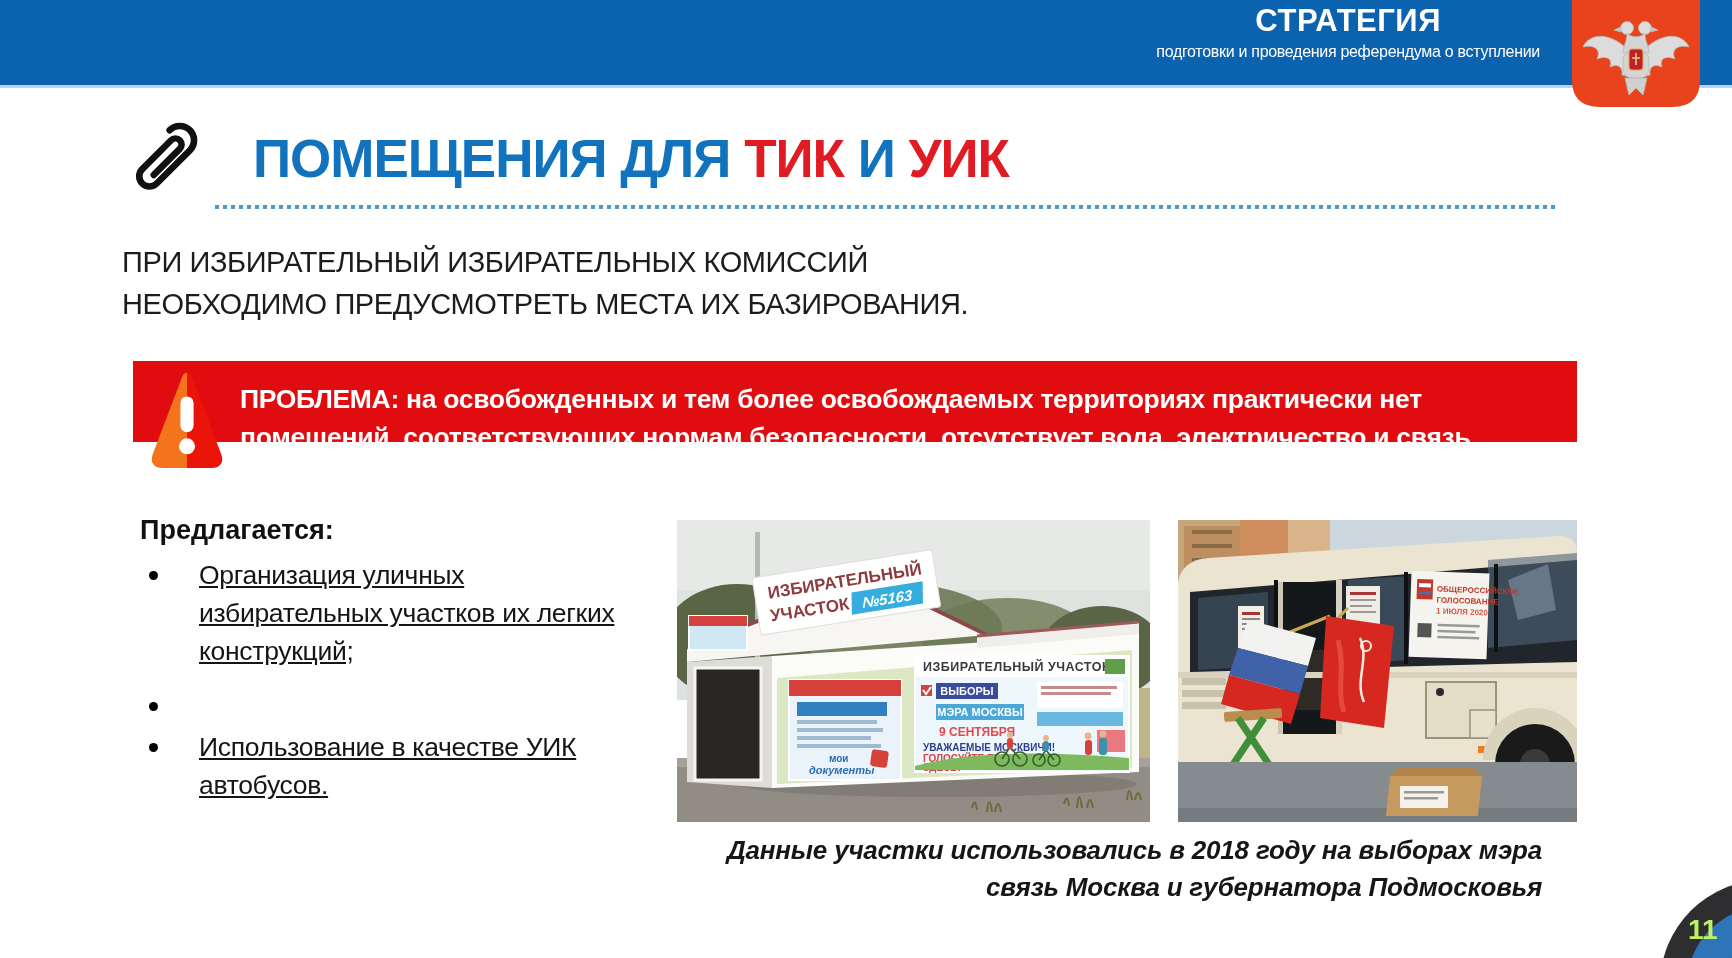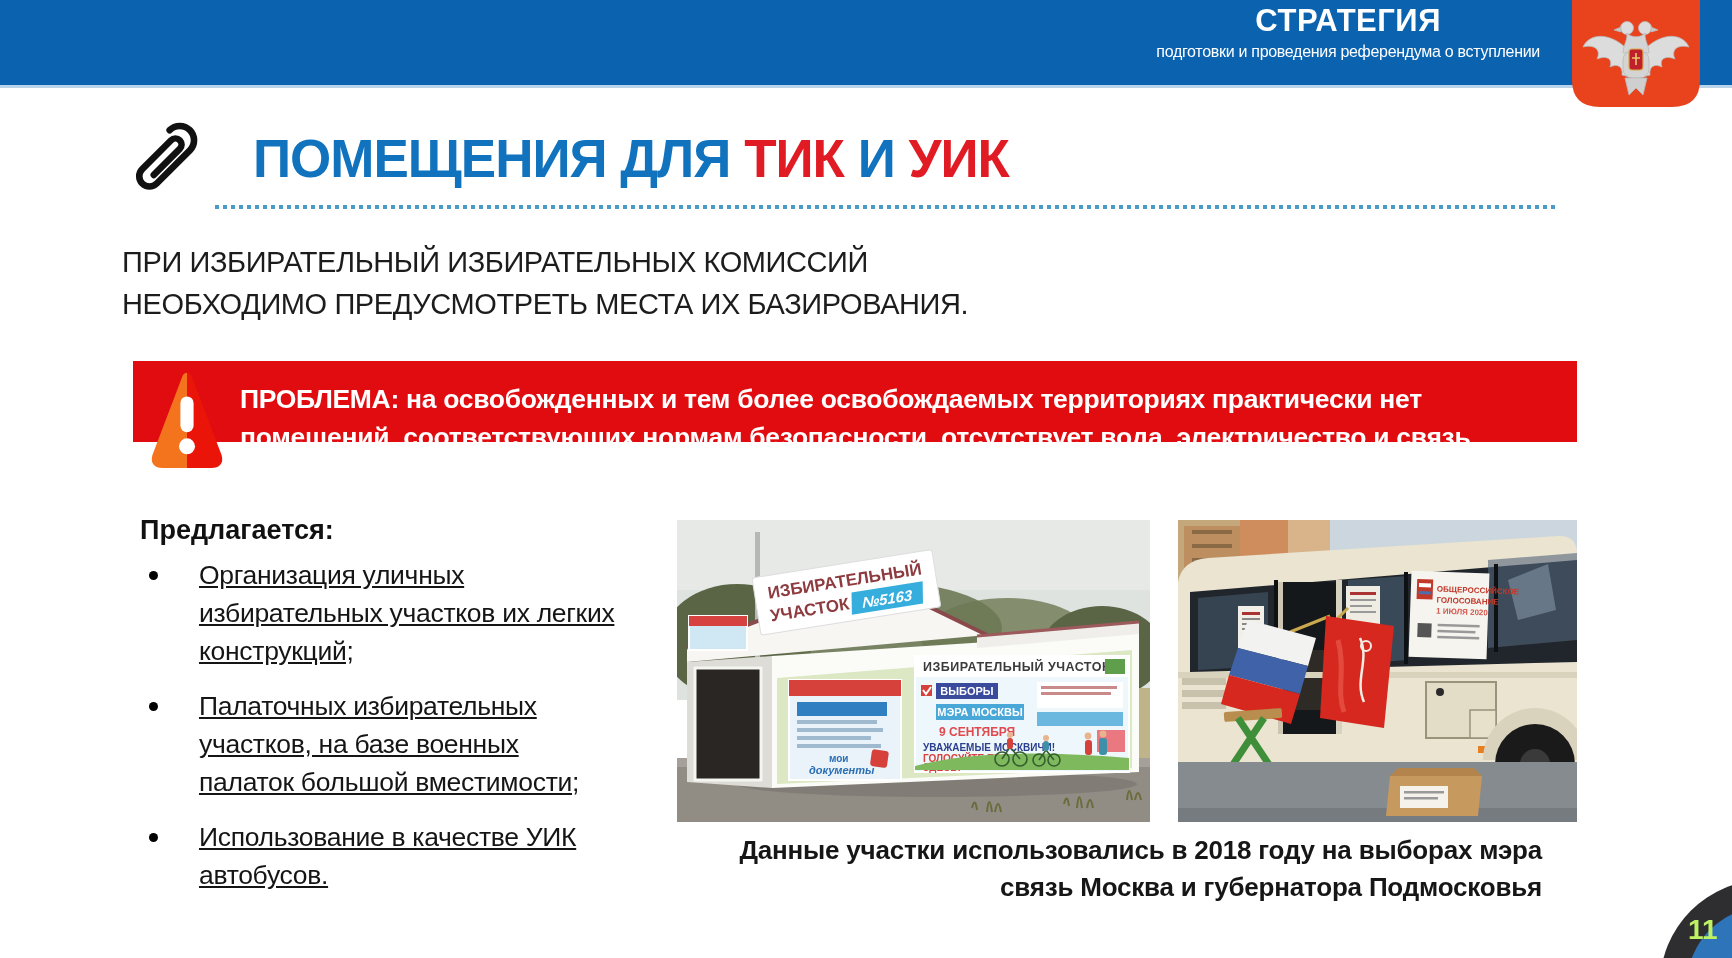--- a/index.html
+++ b/index.html
@@ -39,21 +39,21 @@
   .bullet .dot{width:9px;height:9px;background:#000;border-radius:50%;margin:15px 41px 0 9px;flex:none;}
   .bullet .txt{width:428px;text-decoration:underline;}
 
   
   .photo{position:absolute;top:520px;height:302px;overflow:hidden;}
   .photo-kiosk{left:677px;width:473px;}
   .photo-bus{left:1178px;width:399px;}
   .photo svg{display:block;}
 
   
-  .caption{position:absolute;right:190px;top:832px;text-align:right;
+  .caption{position:absolute;right:190px;top:832px;text-align:right;font-style:italic;
            font-weight:bold;font-size:26px;line-height:37px;color:#161616;letter-spacing:-.2px;}
 
   
   .badge-outer{position:absolute;left:1660px;top:880px;width:210px;height:210px;border-radius:50%;background:#2e2e30;}
   .badge-blue{position:absolute;left:27px;top:27px;width:156px;height:156px;border-radius:50%;background:#2e74b9;}
   .badge-red{position:absolute;left:62px;top:62px;width:86px;height:86px;border-radius:50%;background:#c22026;}
   .badge-num{position:absolute;left:28px;top:34px;font-size:28px;font-weight:bold;color:#bef264;}
 
   svg text{font-family:"Liberation Sans",sans-serif;}
 </style>
@@ -116,21 +116,20 @@
   </div>
 
   <div class="proposals-heading">Предлагается:</div>
   <div class="bullets">
     <div class="bullet">
       <span class="dot"></span>
       <div class="txt">Организация уличных избирательных участков их легких конструкций;</div>
     </div>
     <div class="bullet">
       <span class="dot"></span>
-      <div class="txt">Палаточных избирательных участков, на базе военных палаток большой вместимости;</div>
     </div>
     <div class="bullet" style="">
       <span class="dot"></span>
       <div class="txt">Использование в качестве УИК автобусов.</div>
     </div>
   </div>
 
   <div class="photo photo-kiosk">
     <svg width="473" height="302" viewBox="0 0 473 302">
       <rect x="0" y="0" width="473" height="180" fill="#dfe3df"></rect>

